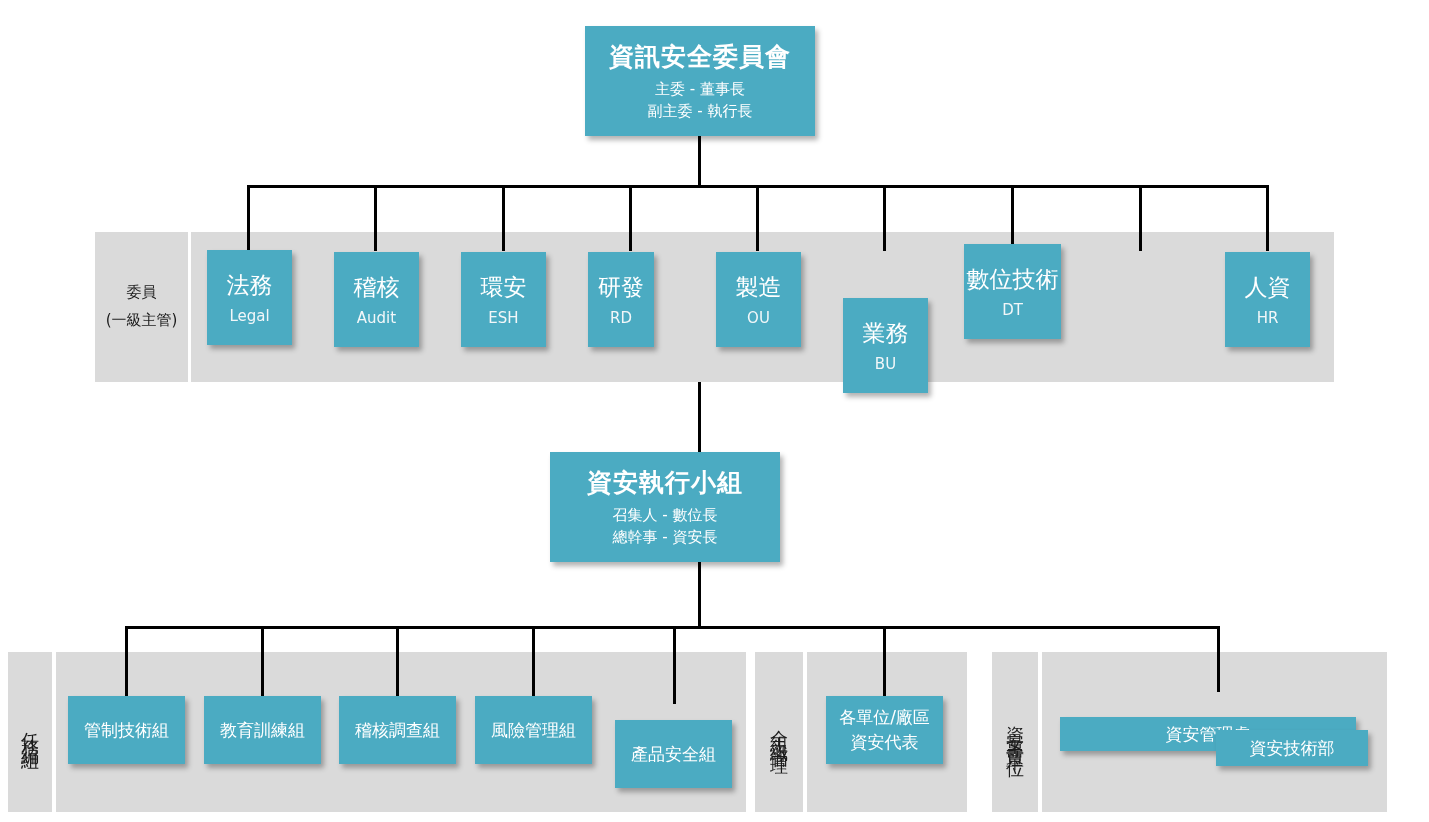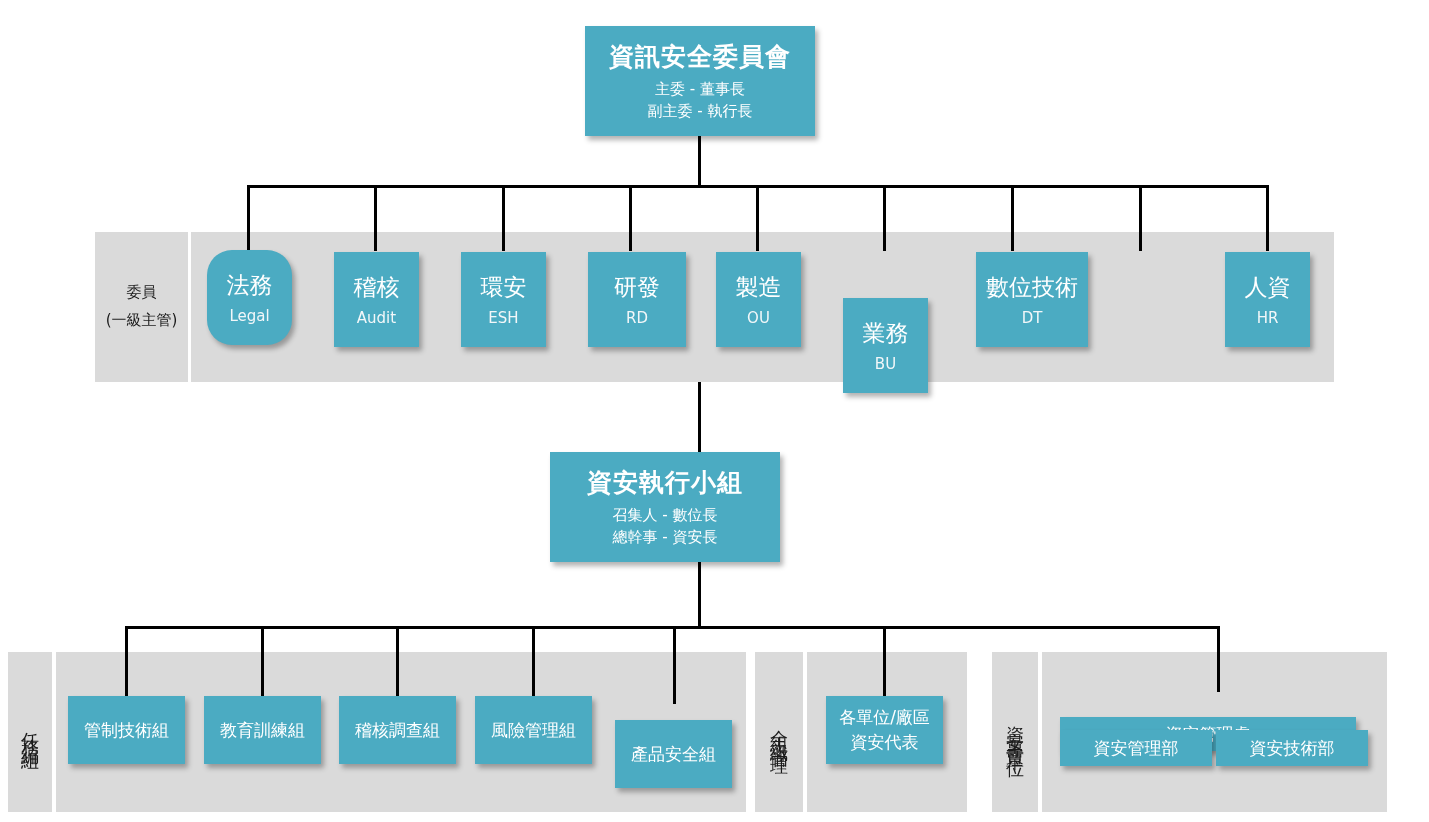--- a/index.html
+++ b/index.html
@@ -134,45 +134,45 @@
   <div class="line" style="left:1011px; top:185px; width:3px; height:66px;"></div>
   <div class="line" style="left:1139px; top:185px; width:3px; height:66px;"></div>
   <div class="line" style="left:1266px; top:185px; width:3px; height:66px;"></div>
 
   <div class="side-label" style="left:95px; top:232px; width:93px; height:150px; flex-direction:column; font-size:15px;">
     <span class="ln">委員</span>
     <span class="ln">(一級主管)</span>
   </div>
   <div class="band" style="left:191px; top:232px; width:1143px; height:150px;"></div>
 
-  <div class="node member" style="left:207px; top:250px; width:85px; height:95px;border-radius:25px;">
+  <div class="node member" style="left:207px; top:250px; width:85px; height:95px;">
     <span class="cn">法務</span>
     <span class="en">Legal</span>
   </div>
   <div class="node member" style="left:334px; top:252px; width:85px; height:95px;">
     <span class="cn">稽核</span>
     <span class="en">Audit</span>
   </div>
   <div class="node member" style="left:461px; top:252px; width:85px; height:95px;">
     <span class="cn">環安</span>
     <span class="en">ESH</span>
   </div>
-  <div class="node member" style="left:588px; top:252px; width:98px; height:95px;">
+  <div class="node member" style="left:588px; top:252px; width:66px; height:95px;">
     <span class="cn">研發</span>
     <span class="en">RD</span>
   </div>
   <div class="node member" style="left:716px; top:252px; width:85px; height:95px;">
     <span class="cn">製造</span>
     <span class="en">OU</span>
   </div>
   <div class="node member" style="left:843px; top:252px; width:85px; height:95px;margin-top:46px;">
     <span class="cn">業務</span>
     <span class="en">BU</span>
   </div>
-  <div class="node member" style="left:964px; top:252px; width:112px; height:95px;margin-left:12px;">
+  <div class="node member" style="left:964px; top:244px; width:97px; height:95px;">
     <span class="cn">數位技術</span>
     <span class="en">DT</span>
   </div>
   <div class="node member" style="left:1225px; top:252px; width:85px; height:95px;">
     <span class="cn">人資</span>
     <span class="en">HR</span>
   </div>
 
   <div class="line" style="left:698px; top:382px; width:3px; height:70px;"></div>
 
@@ -225,20 +225,17 @@
   </div>
 
   <div class="side-label" style="left:992px; top:652px; width:46px; height:160px; font-size:18px;">
     <span class="vlabel">資安專責單位</span>
   </div>
   <div class="band" style="left:1042px; top:652px; width:345px; height:160px;"></div>
 
   <div class="node unit" style="left:1060px; top:692px; width:296px; height:34px;margin-top:25px;">
     <span class="cn">資安管理處</span>
   </div>
-  <div class="node unit" style="left:1060px; top:730px; width:152px; height:36px;">
-    <span class="cn">資安管理部</span>
-  </div>
   <div class="node unit" style="left:1216px; top:730px; width:152px; height:36px;">
     <span class="cn">資安技術部</span>
   </div>
 
 </div>
 
 </body></html>

